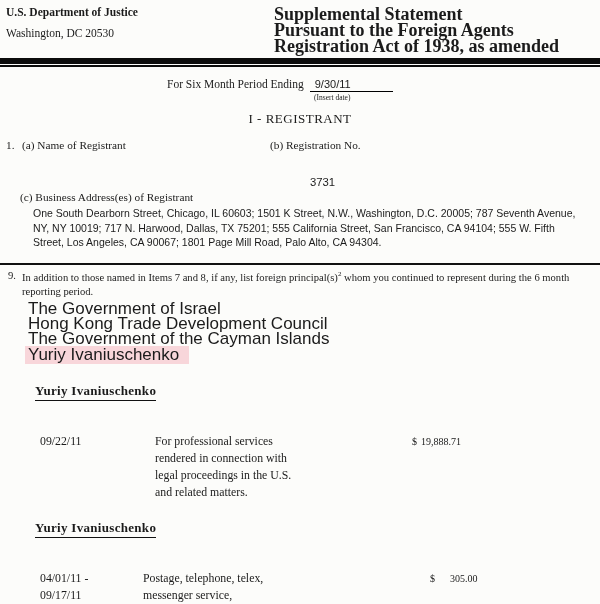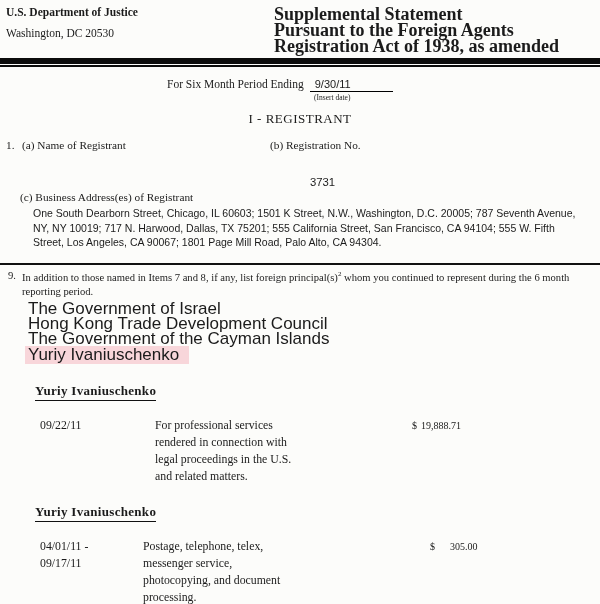--- a/index.html
+++ b/index.html
@@ -48,21 +48,21 @@
   .item9 sup { font-size:7px; }
   .principals {
     margin:3px 4px 0 28px;
     font-family:"Liberation Sans", "DejaVu Sans", sans-serif;
     font-size:17px; line-height:15px;
   }
   .principals .hl { padding:1px 10px 2px 3px; margin-left:-3px; }
   
   .entry-heading { margin:19px 0 0 35px; font-size:13px; font-weight:bold; line-height:16px; letter-spacing:0.3px; }
   .uline { display:inline-block; border-bottom:1.5px solid #111; padding-bottom:1px; }
-  .entry-row { display:flex; margin-top:16px; padding-left:40px; font-size:11.8px; line-height:17px; }
+  .entry-row { display:flex; margin-top:32px; padding-left:40px; font-size:11.8px; line-height:17px; }
   .entry-date { white-space:pre-line; }
   .e1 .entry-date { width:115px; }
   .e2 .entry-date { width:103px; }
   .entry-desc { width:168px; white-space:pre-line; }
   .entry-amount { font-size:10px; white-space:nowrap; }
   .a1 { margin-left:89px; }
   .a1 .amt-val { margin-left:4px; }
   .a2 { margin-left:119px; }
   .a2 .amt-val { margin-left:15px; }
 </style>

